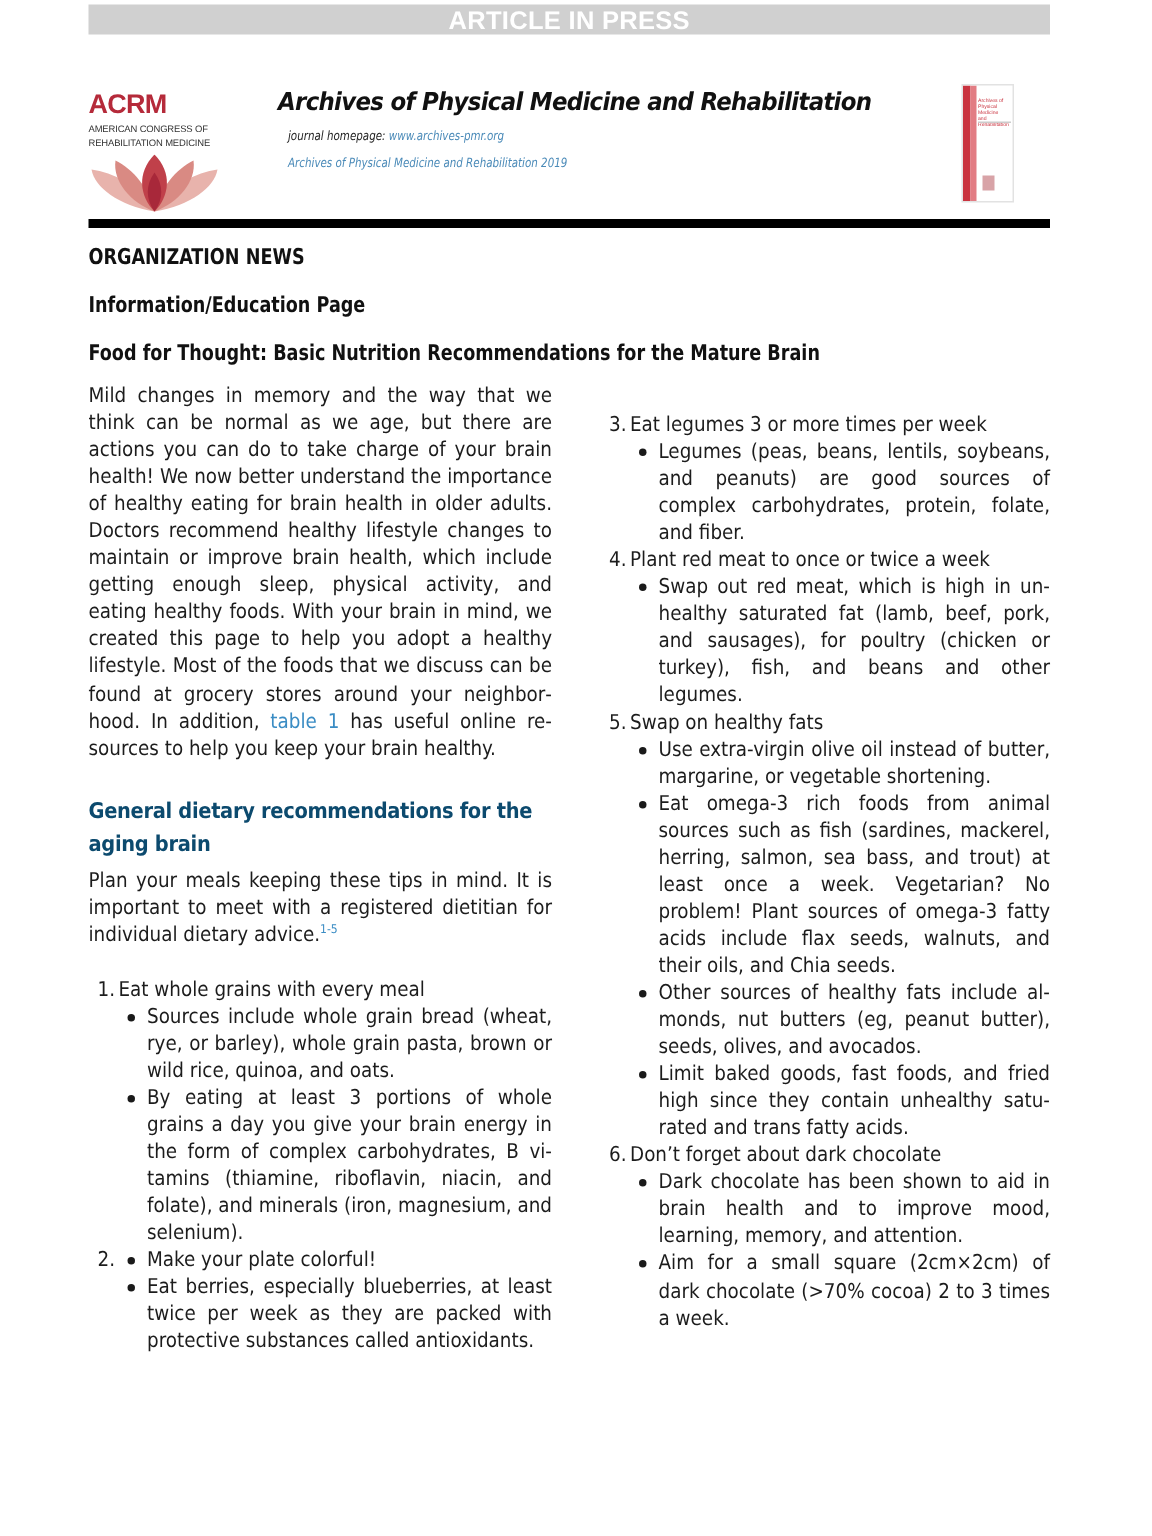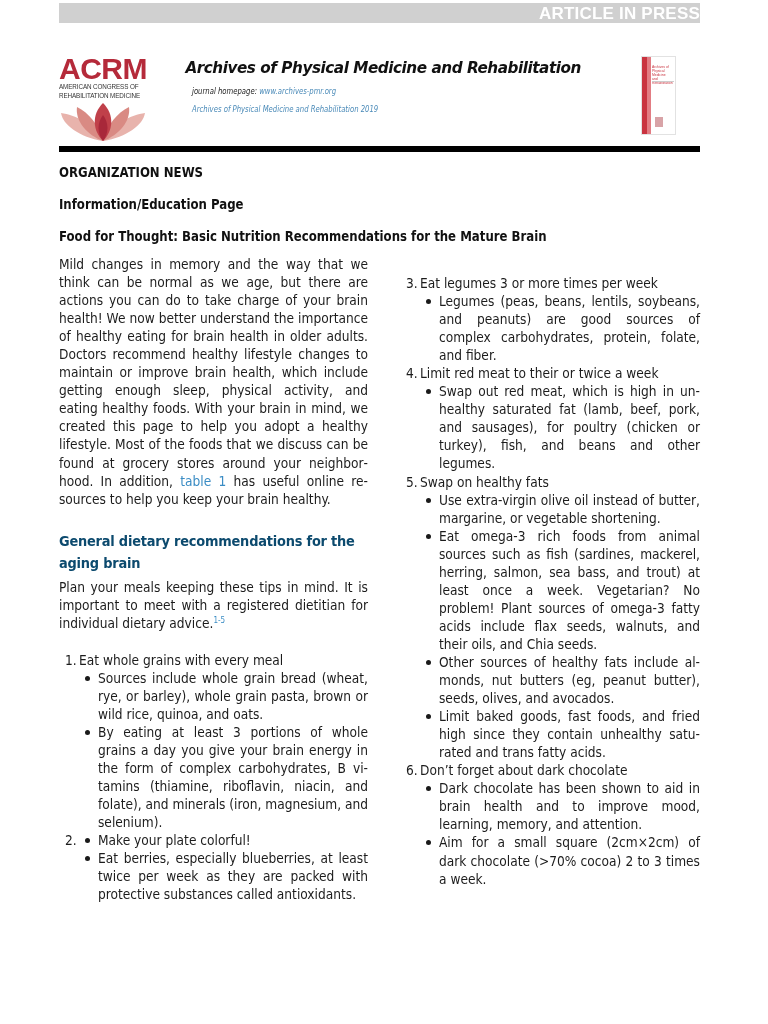--- a/index.html
+++ b/index.html
@@ -1,24 +1,24 @@
 <!DOCTYPE html>
 <html><head>
 <meta charset="utf-8">
 <style>
   * { box-sizing: border-box; margin: 0; padding: 0; }
   html, body { width: 768px; height: 1024px; background: #ffffff; overflow: hidden; }
   body { position: relative; font-family: "DejaVu Sans Condensed", "DejaVu Sans", sans-serif; color: #1a1a1a; }
 
   .aip-bar { position: absolute; left: 59px; top: 3px; width: 641px; height: 20px; background: #d0d0d0;
     color: #ffffff; font-family: "Liberation Sans", sans-serif; font-weight: bold; font-size: 17px;
-    text-align: right; line-height: 21px; letter-spacing: 0.2px; }
+    text-align: center; line-height: 21px; letter-spacing: 0.2px; }
 
   .logo { position: absolute; left: 59px; top: 56px; width: 90px; height: 82px; }
-  .logo .acrm { font-family: "Liberation Sans", sans-serif; font-weight: bold; font-size: 30px; color: #b52a3a;
+  .logo .acrm { font-family: "Liberation Sans", sans-serif; font-weight: bold; font-size: 18px; color: #b52a3a;
     letter-spacing: -0.5px; line-height: 26px; }
   .logo .sub { font-family: "Liberation Sans", sans-serif; font-size: 6.3px; color: #333; line-height: 8px; letter-spacing: -0.1px; margin-top: 1px; }
   .logo svg { display: block; margin-top: 3px; }
 
   .masthead { position: absolute; left: 170px; top: 58px; width: 440px; text-align: left; font-style: italic; }
   .masthead .jtitle { font-family: "DejaVu Sans", sans-serif; font-weight: bold; font-size: 16.4px; color: #111; letter-spacing: -0.5px; transform: scaleX(0.93); transform-origin: center; white-space: nowrap; }
   .masthead .homepage { font-size: 8.5px; color: #222; margin-top: 9px; transform: scaleX(0.9); white-space: nowrap; }
   .masthead .homepage a { color: #4a8ab8; text-decoration: none; }
   .masthead .jyear { font-size: 8.5px; color: #4a8ab8; margin-top: 8px; transform: scaleX(0.9); white-space: nowrap; }
 
@@ -131,21 +131,21 @@
   <ol class="recs right-ol">
     <li>
       <span class="num">3.</span>
       <span>Eat legumes 3 or more times per week</span>
       <ul class="bul">
         <li>Legumes (peas, beans, lentils, soybeans, and peanuts) are good sources of complex carbohydrates, protein, folate, and fiber.</li>
       </ul>
     </li>
     <li>
       <span class="num">4.</span>
-      <span>Limit red meat to their or twice a week</span>
+      <span>Plant red meat to once or twice a week</span>
       <ul class="bul">
         <li>Swap out red meat, which is high in un­healthy saturated fat (lamb, beef, pork, and sausages), for poultry (chicken or turkey), fish, and beans and other legumes.</li>
       </ul>
     </li>
     <li>
       <span class="num">5.</span>
       <span>Swap on healthy fats</span>
       <ul class="bul">
         <li>Use extra-virgin olive oil instead of butter, margarine, or vegetable shortening.</li>
         <li>Eat omega-3 rich foods from animal sources such as fish (sardines, mackerel, herring, salmon, sea bass, and trout) at least once a week. Vegetarian? No problem! Plant sour­ces of omega-3 fatty acids include flax seeds, walnuts, and their oils, and Chia seeds.</li>

